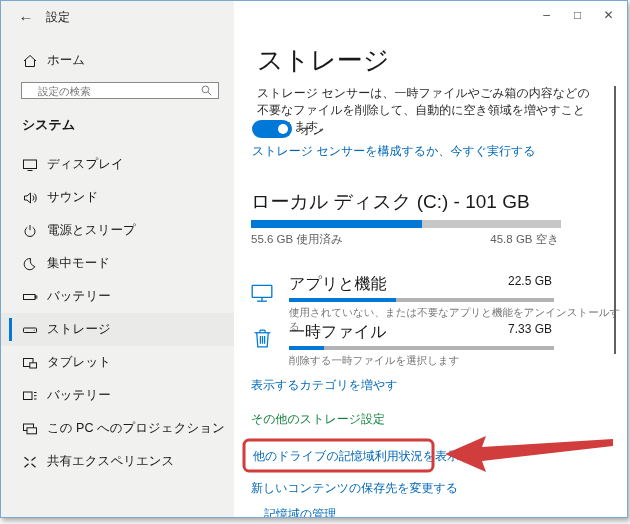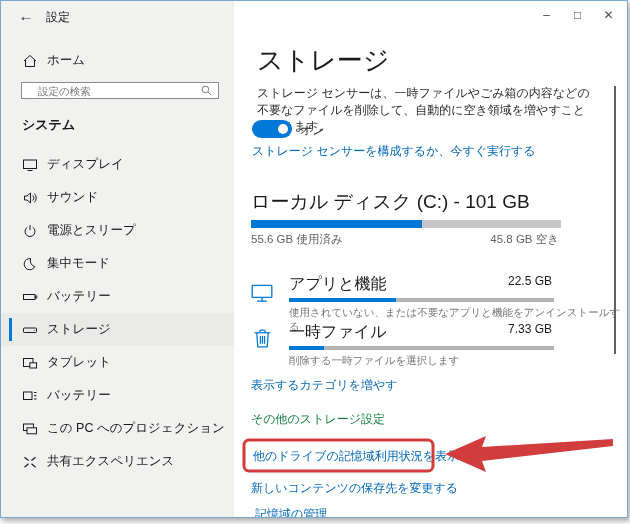--- a/index.html
+++ b/index.html
@@ -53,21 +53,21 @@
   .cat-label { position:absolute; left:55px; font-size:16px; color:#1a1a1a; }
   .cat-value { position:absolute; right:75px; font-size:12px; color:#1a1a1a; }
   .cat-bar { position:absolute; left:55px; width:265px; height:4px; background:#b3b3b3; }
   .cat-bar .fill { height:100%; background:#0078d7; }
   .cat-desc { position:absolute; left:55px; font-size:10.5px; color:#757575; }
 
   .show-more { position:absolute; left:17px; top:376px; }
   .other-header { position:absolute; left:17px; top:410px; font-size:12px; color:#15803d; }
   .other-link1 { position:absolute; left:19px; top:447px; }
   .other-link2 { position:absolute; left:17px; top:479px; }
-  .other-link3 { position:absolute; left:21px; top:505px; }
+  .other-link3 { position:absolute; left:30px; top:505px; }
 
   .scrollbar-thumb { position:absolute; left:613px; top:85px; width:2px; height:268px; background:#606060; cursor:pointer; z-index:6; }
   .annotation { position:absolute; left:0; top:0; width:628px; height:518px; pointer-events:none; z-index:7; }
 </style>
 </head>
 <body>
 
 <div class="window">
 
   <div class="sidebar">

